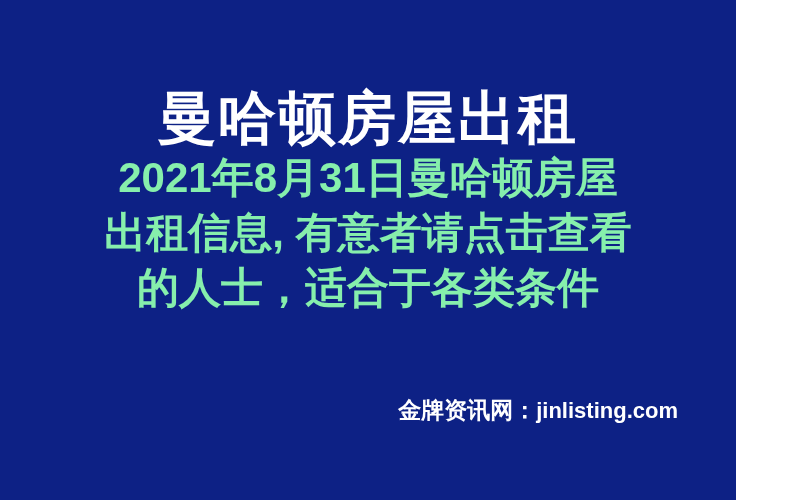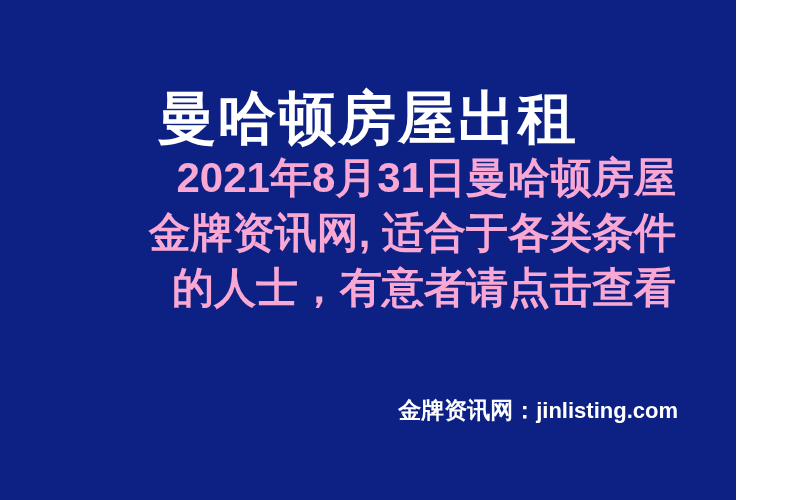--- a/index.html
+++ b/index.html
@@ -37,22 +37,22 @@
     letter-spacing: 2px;
     white-space: nowrap;
   }
 
   
   #body-block {
     position: absolute;
     left: 60px;
     right: 60px;
     top: 150px;
-    text-align: right;
-    color: #f9a8d4;
+    text-align: center;
+    color: #86efac;
     font-size: 42px;
     line-height: 55px;
     font-weight: bold;
     letter-spacing: 0px;
   }
   #body-block .body-line {
     display: block;
     white-space: nowrap;
   }
 
@@ -80,21 +80,21 @@
 </style>
 </head>
 <body>
 
 <div id="poster" style="background: rgb(13, 33, 133); color: rgb(255, 255, 255);">
 
   <h1 id="title">曼哈顿房屋出租</h1>
 
   <div id="body-block">
     <span class="body-line">2021年8月31日曼哈顿房屋</span>
-    <span class="body-line">金牌资讯网, 适合于各类条件</span>
-    <span class="body-line">的人士，有意者请点击查看</span>
+    <span class="body-line">出租信息, 有意者请点击查看</span>
+    <span class="body-line">的人士，适合于各类条件</span>
   </div>
 
   <div id="footer">
     <span class="site-name">金牌资讯网：</span><span class="site-url">jinlisting.com</span>
   </div>
 
 </div>
 
 </body></html>

